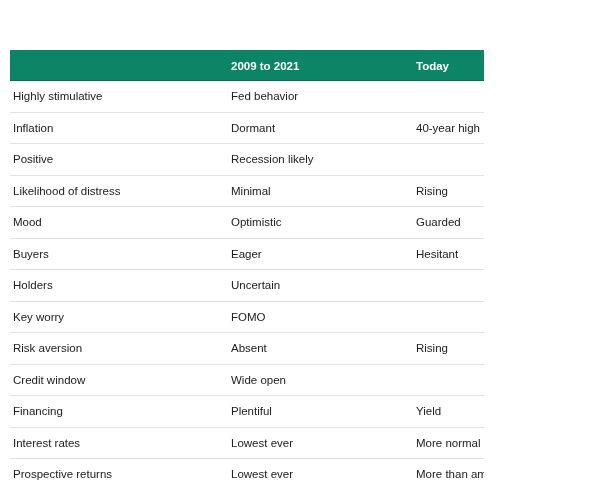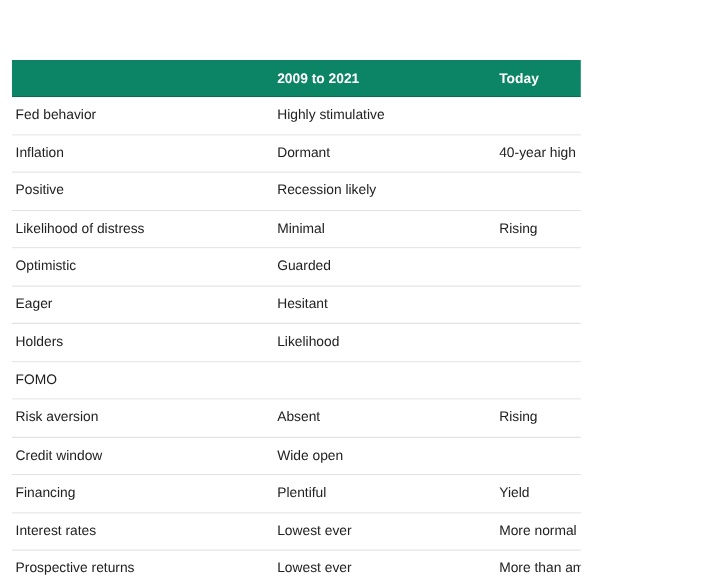--- a/index.html
+++ b/index.html
@@ -121,57 +121,60 @@
 <div class="page">
 
   <div class="table">
     <div class="header-row">
       <div class="cell"></div>
       <div class="cell">2009 to 2021</div>
       <div class="cell">Today</div>
     </div>
     <div>
   <div class="row">
+    <div class="cell">Highly stimulative</div>
     <div class="cell">Fed behavior</div>
-    <div class="cell">Highly stimulative</div>
   </div>
 
   <div class="row">
     <div class="cell">Inflation</div>
     <div class="cell">Dormant</div>
     <div class="cell">40-year high</div>
   </div>
 
   <div class="row">
     <div class="cell">Positive</div>
     <div class="cell">Recession likely</div>
   </div>
 
   <div class="row">
     <div class="cell">Likelihood of distress</div>
     <div class="cell">Minimal</div>
     <div class="cell">Rising</div>
   </div>
 
   <div class="row">
+    <div class="cell">Mood</div>
     <div class="cell">Optimistic</div>
     <div class="cell">Guarded</div>
   </div>
 
   <div class="row">
+    <div class="cell">Buyers</div>
     <div class="cell">Eager</div>
     <div class="cell">Hesitant</div>
   </div>
 
   <div class="row">
     <div class="cell">Holders</div>
-    <div class="cell">Likelihood</div>
-  </div>
-
-  <div class="row">
+    <div class="cell">Uncertain</div>
+  </div>
+
+  <div class="row">
+    <div class="cell">Key worry</div>
     <div class="cell">FOMO</div>
   </div>
 
   <div class="row">
     <div class="cell">Risk aversion</div>
     <div class="cell">Absent</div>
     <div class="cell">Rising</div>
   </div>
 
   <div class="row">

